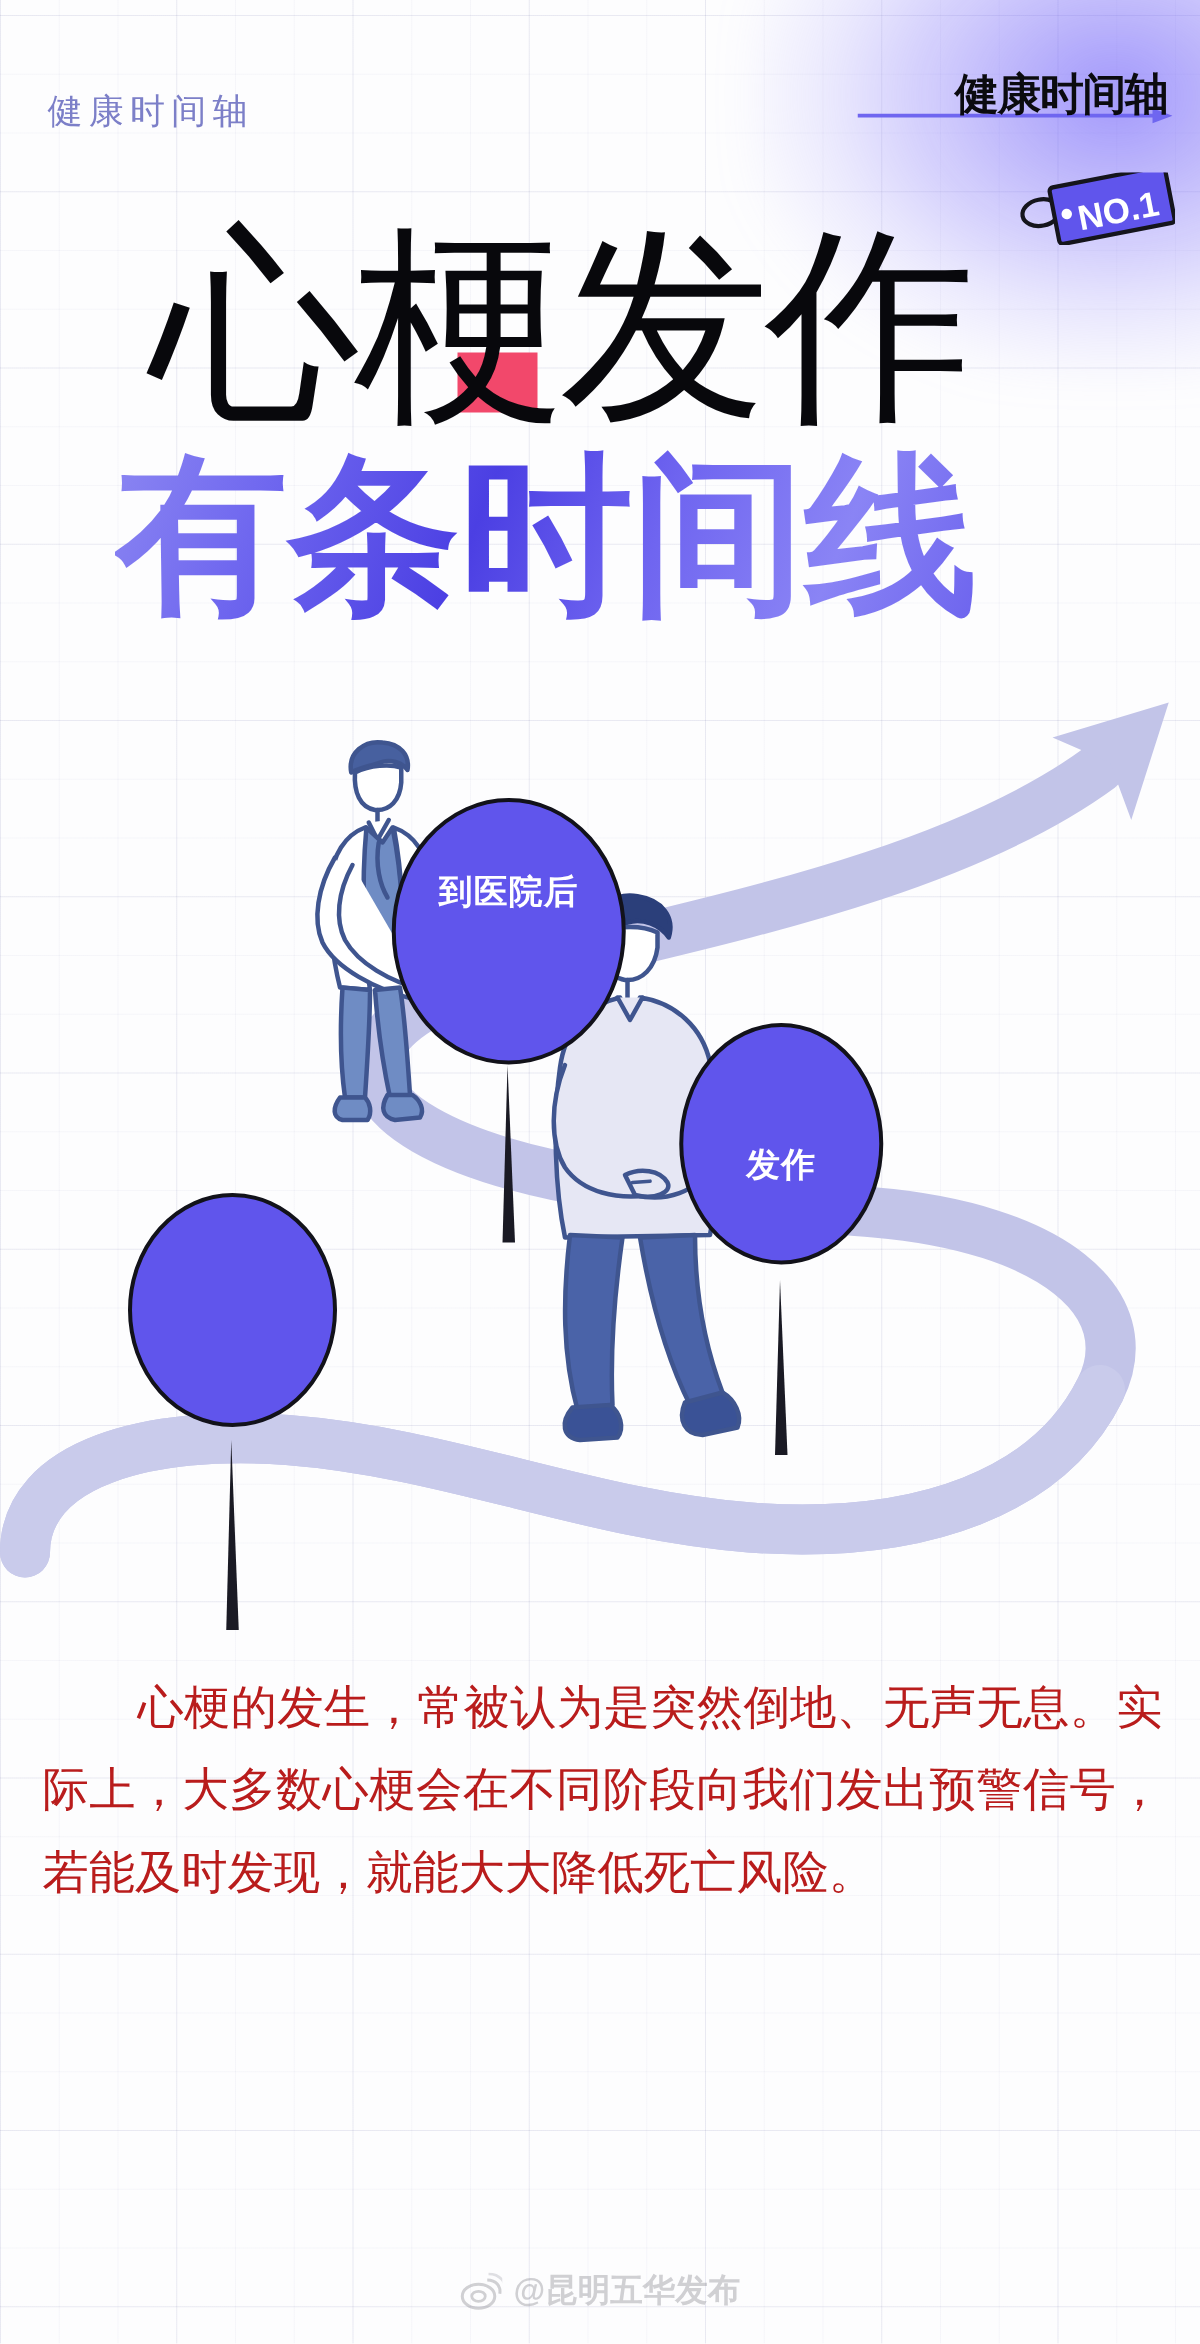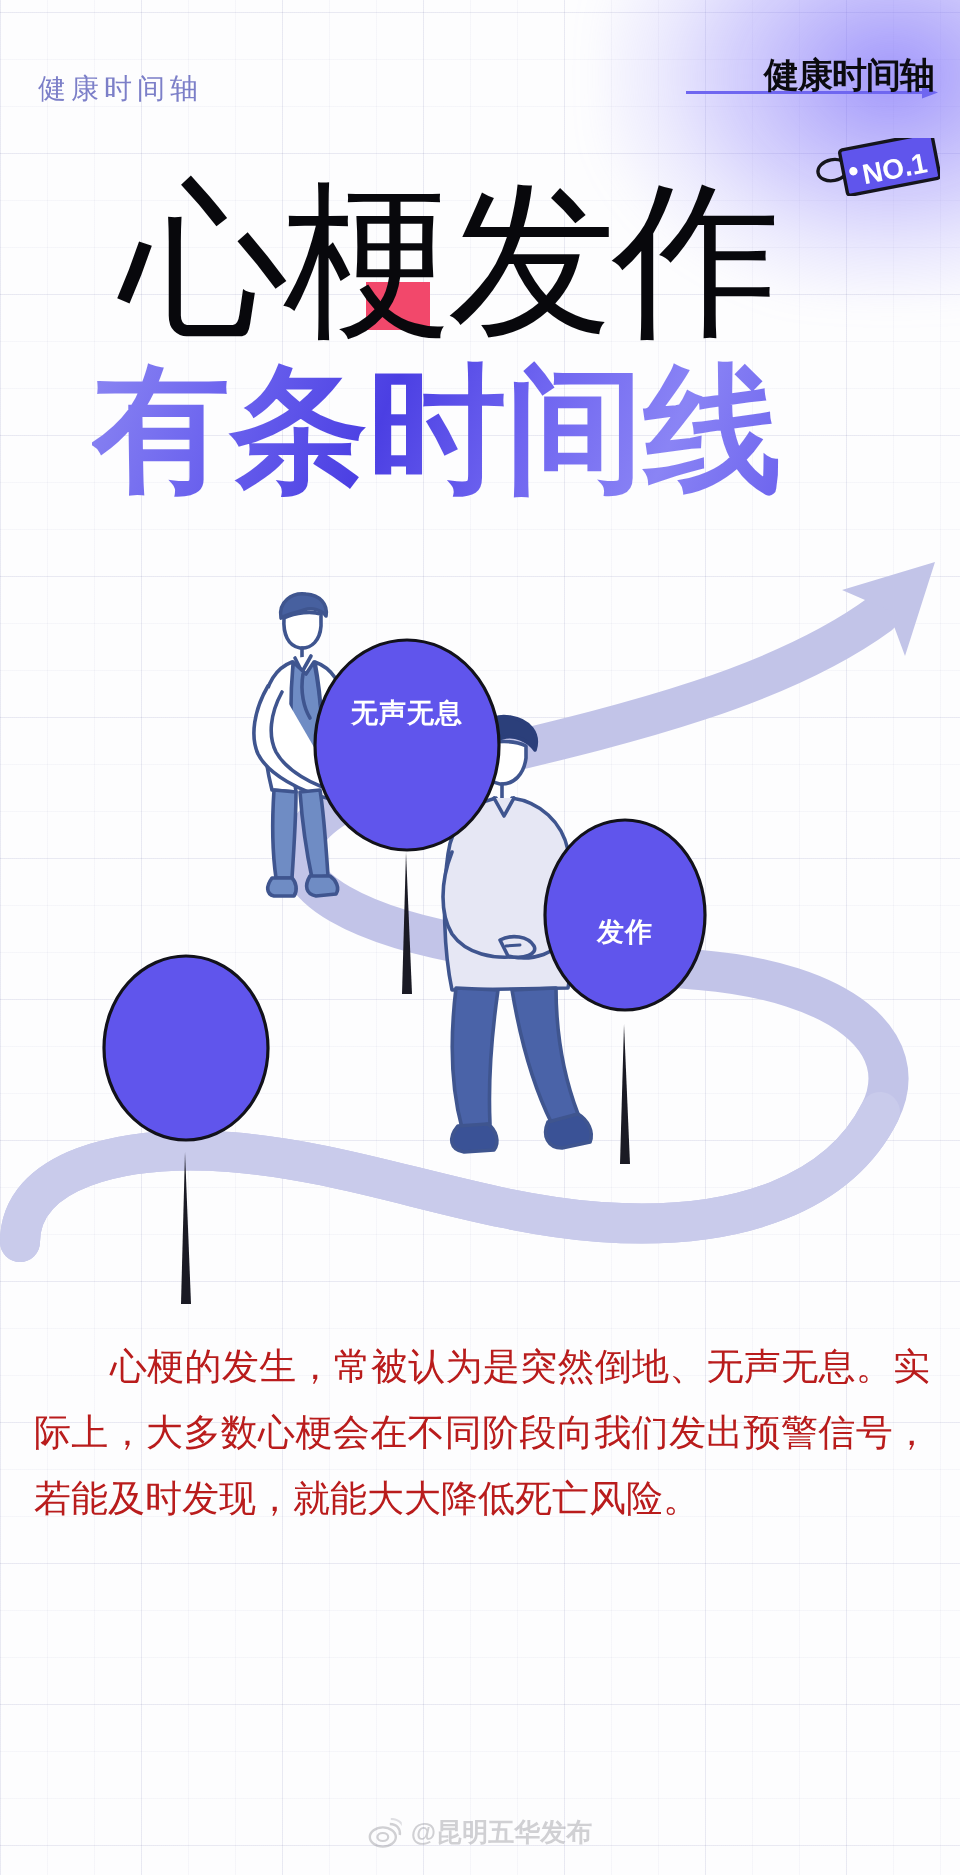--- a/index.html
+++ b/index.html
@@ -285,21 +285,21 @@
         <path d="M624 472 L620 612 L630 612 Z" fill="#1a1a24"></path>
         <ellipse cx="625" cy="363" rx="80" ry="95" fill="#6055EC" stroke="#12121a" stroke-width="3.2"></ellipse>
       </g>
 
       <g>
         <path d="M185 600 L181 752 L191 752 Z" fill="#1a1a24"></path>
         <ellipse cx="186" cy="496" rx="82" ry="92" fill="#6055EC" stroke="#12121a" stroke-width="3.2"></ellipse>
       </g>
     </svg>
 
-    <div class="pin-label" id="lab-hospital">无声无息</div>
+    <div class="pin-label" id="lab-hospital">到医院后</div>
 
     <div class="pin-label" id="lab-onset">发作</div>
 
   </div>
 
   <div id="body-copy">心梗的发生，常被认为是突然倒地、无声无息。实际上，大多数心梗会在不同阶段向我们发出预警信号，若能及时发现，就能大大降低死亡风险。</div>
 
   <div id="watermark">
     <svg class="wb-eye" viewBox="0 0 34 30">
       <ellipse cx="15" cy="19" rx="13" ry="9.6" fill="none" stroke="rgba(120,120,130,0.34)" stroke-width="2.4"></ellipse>

